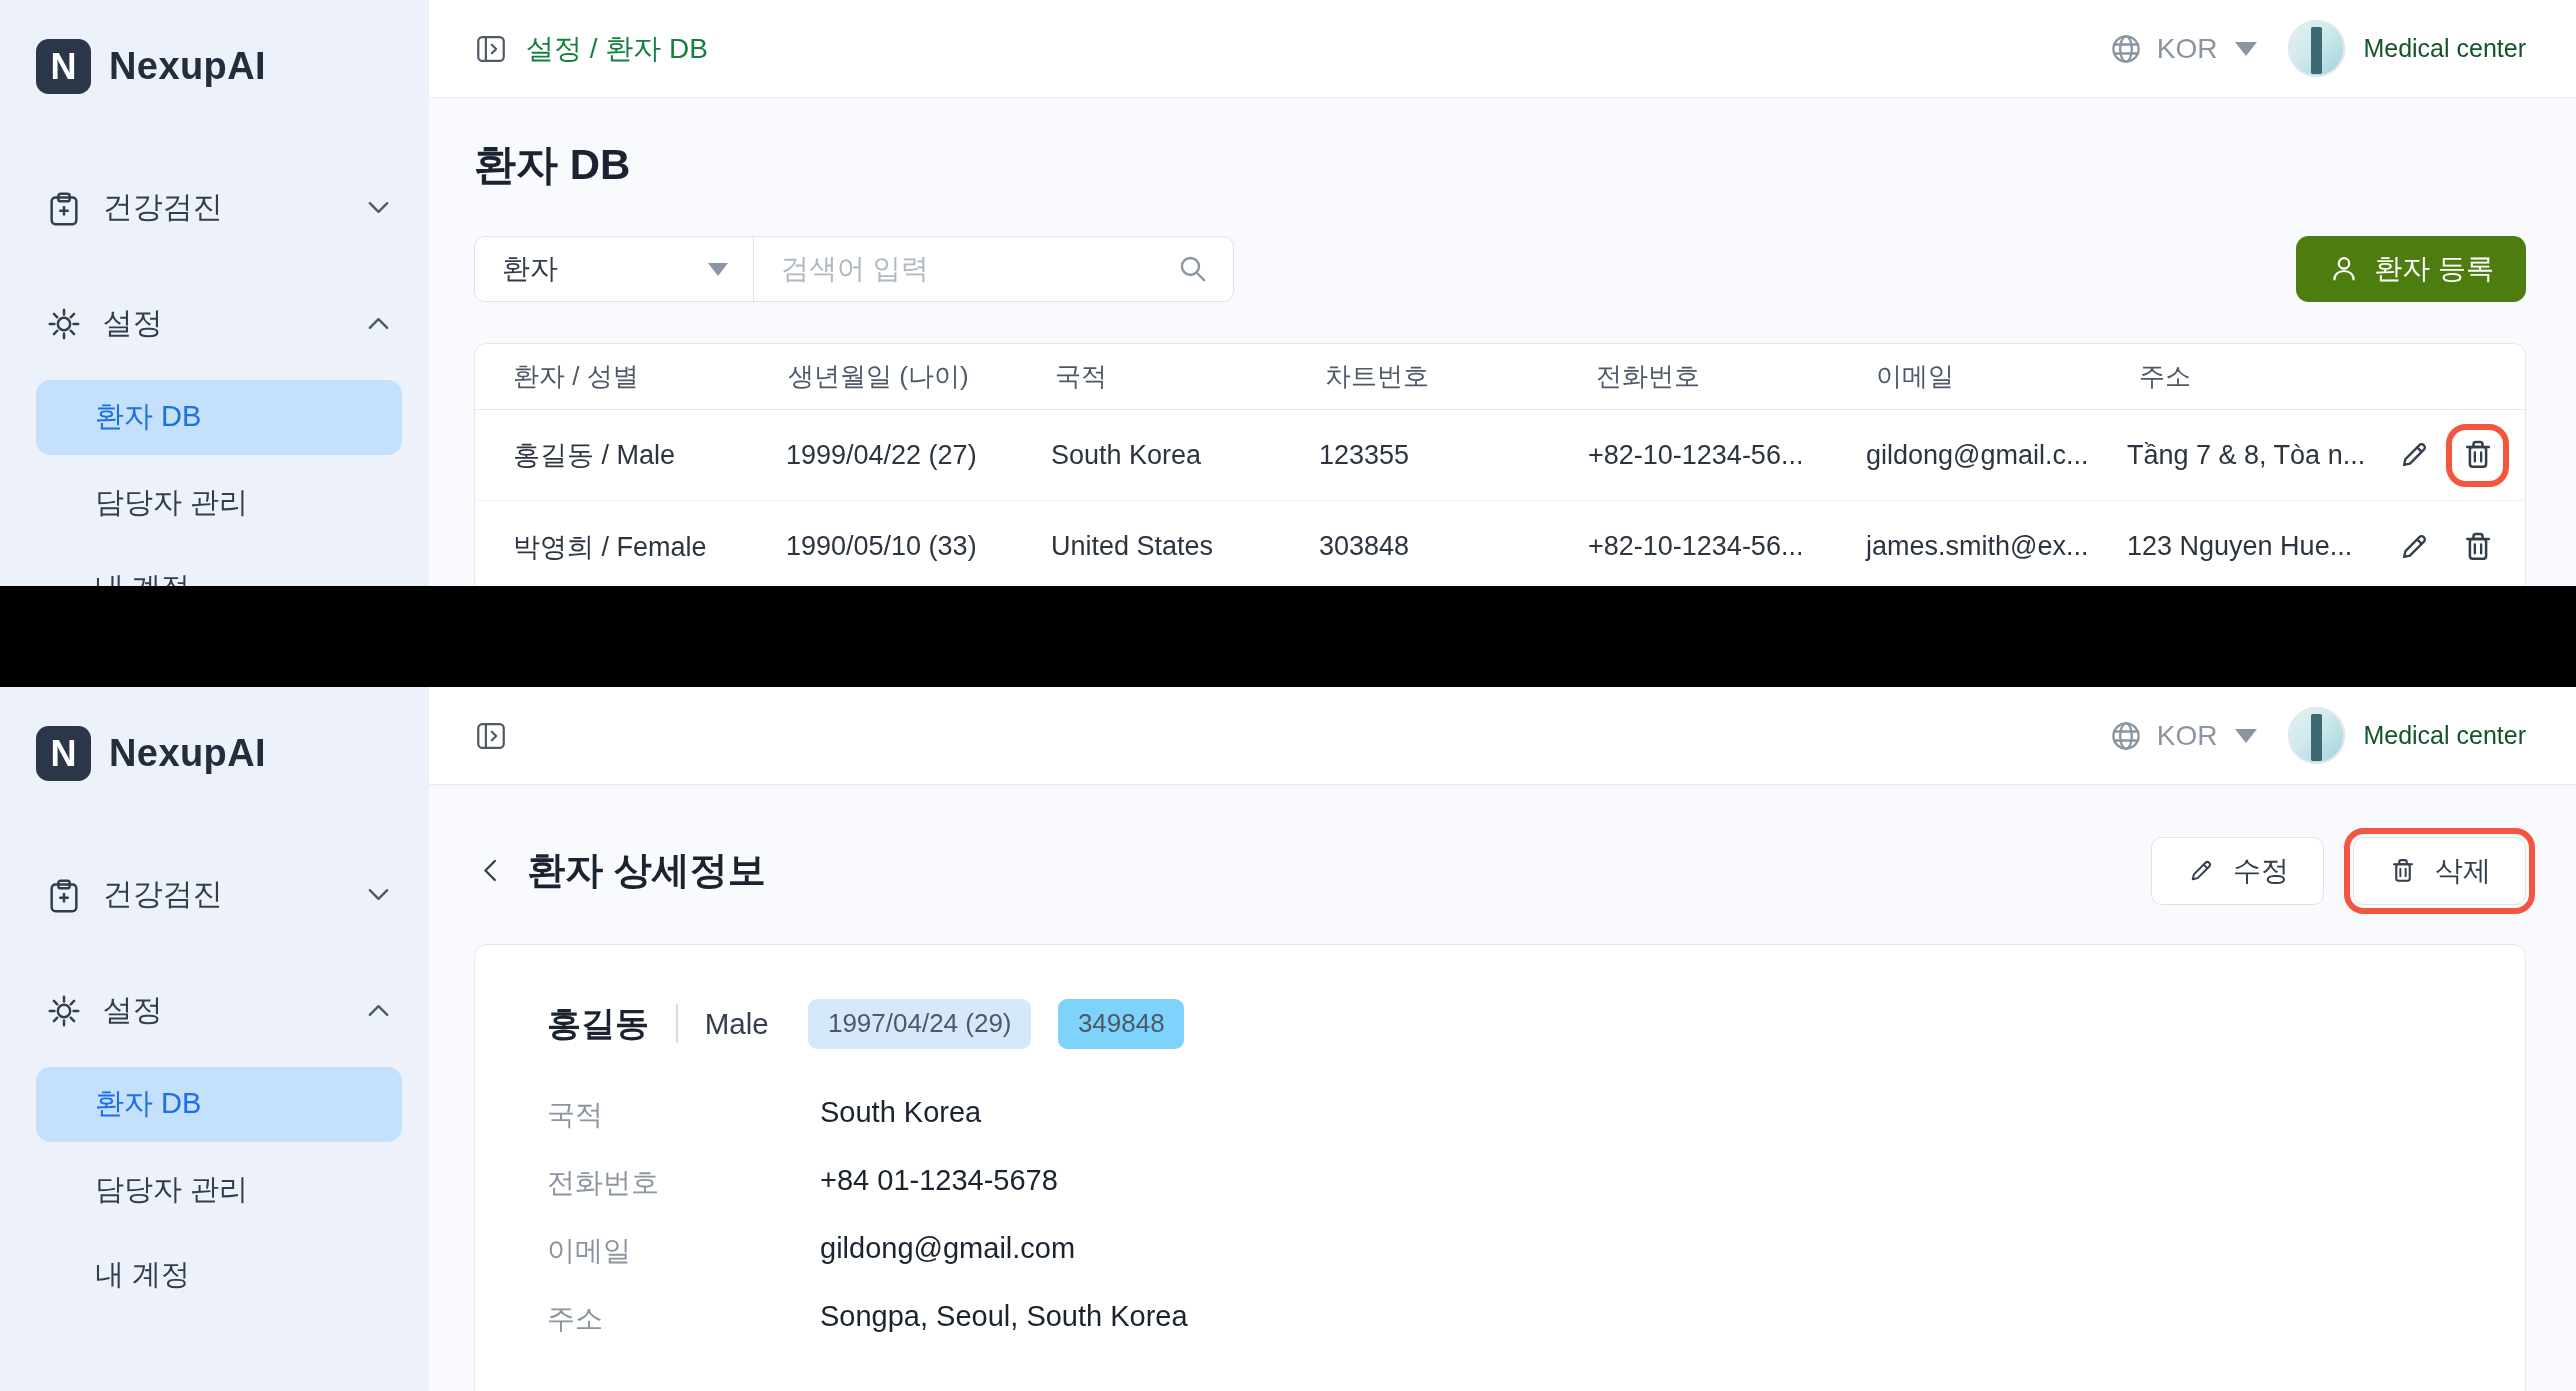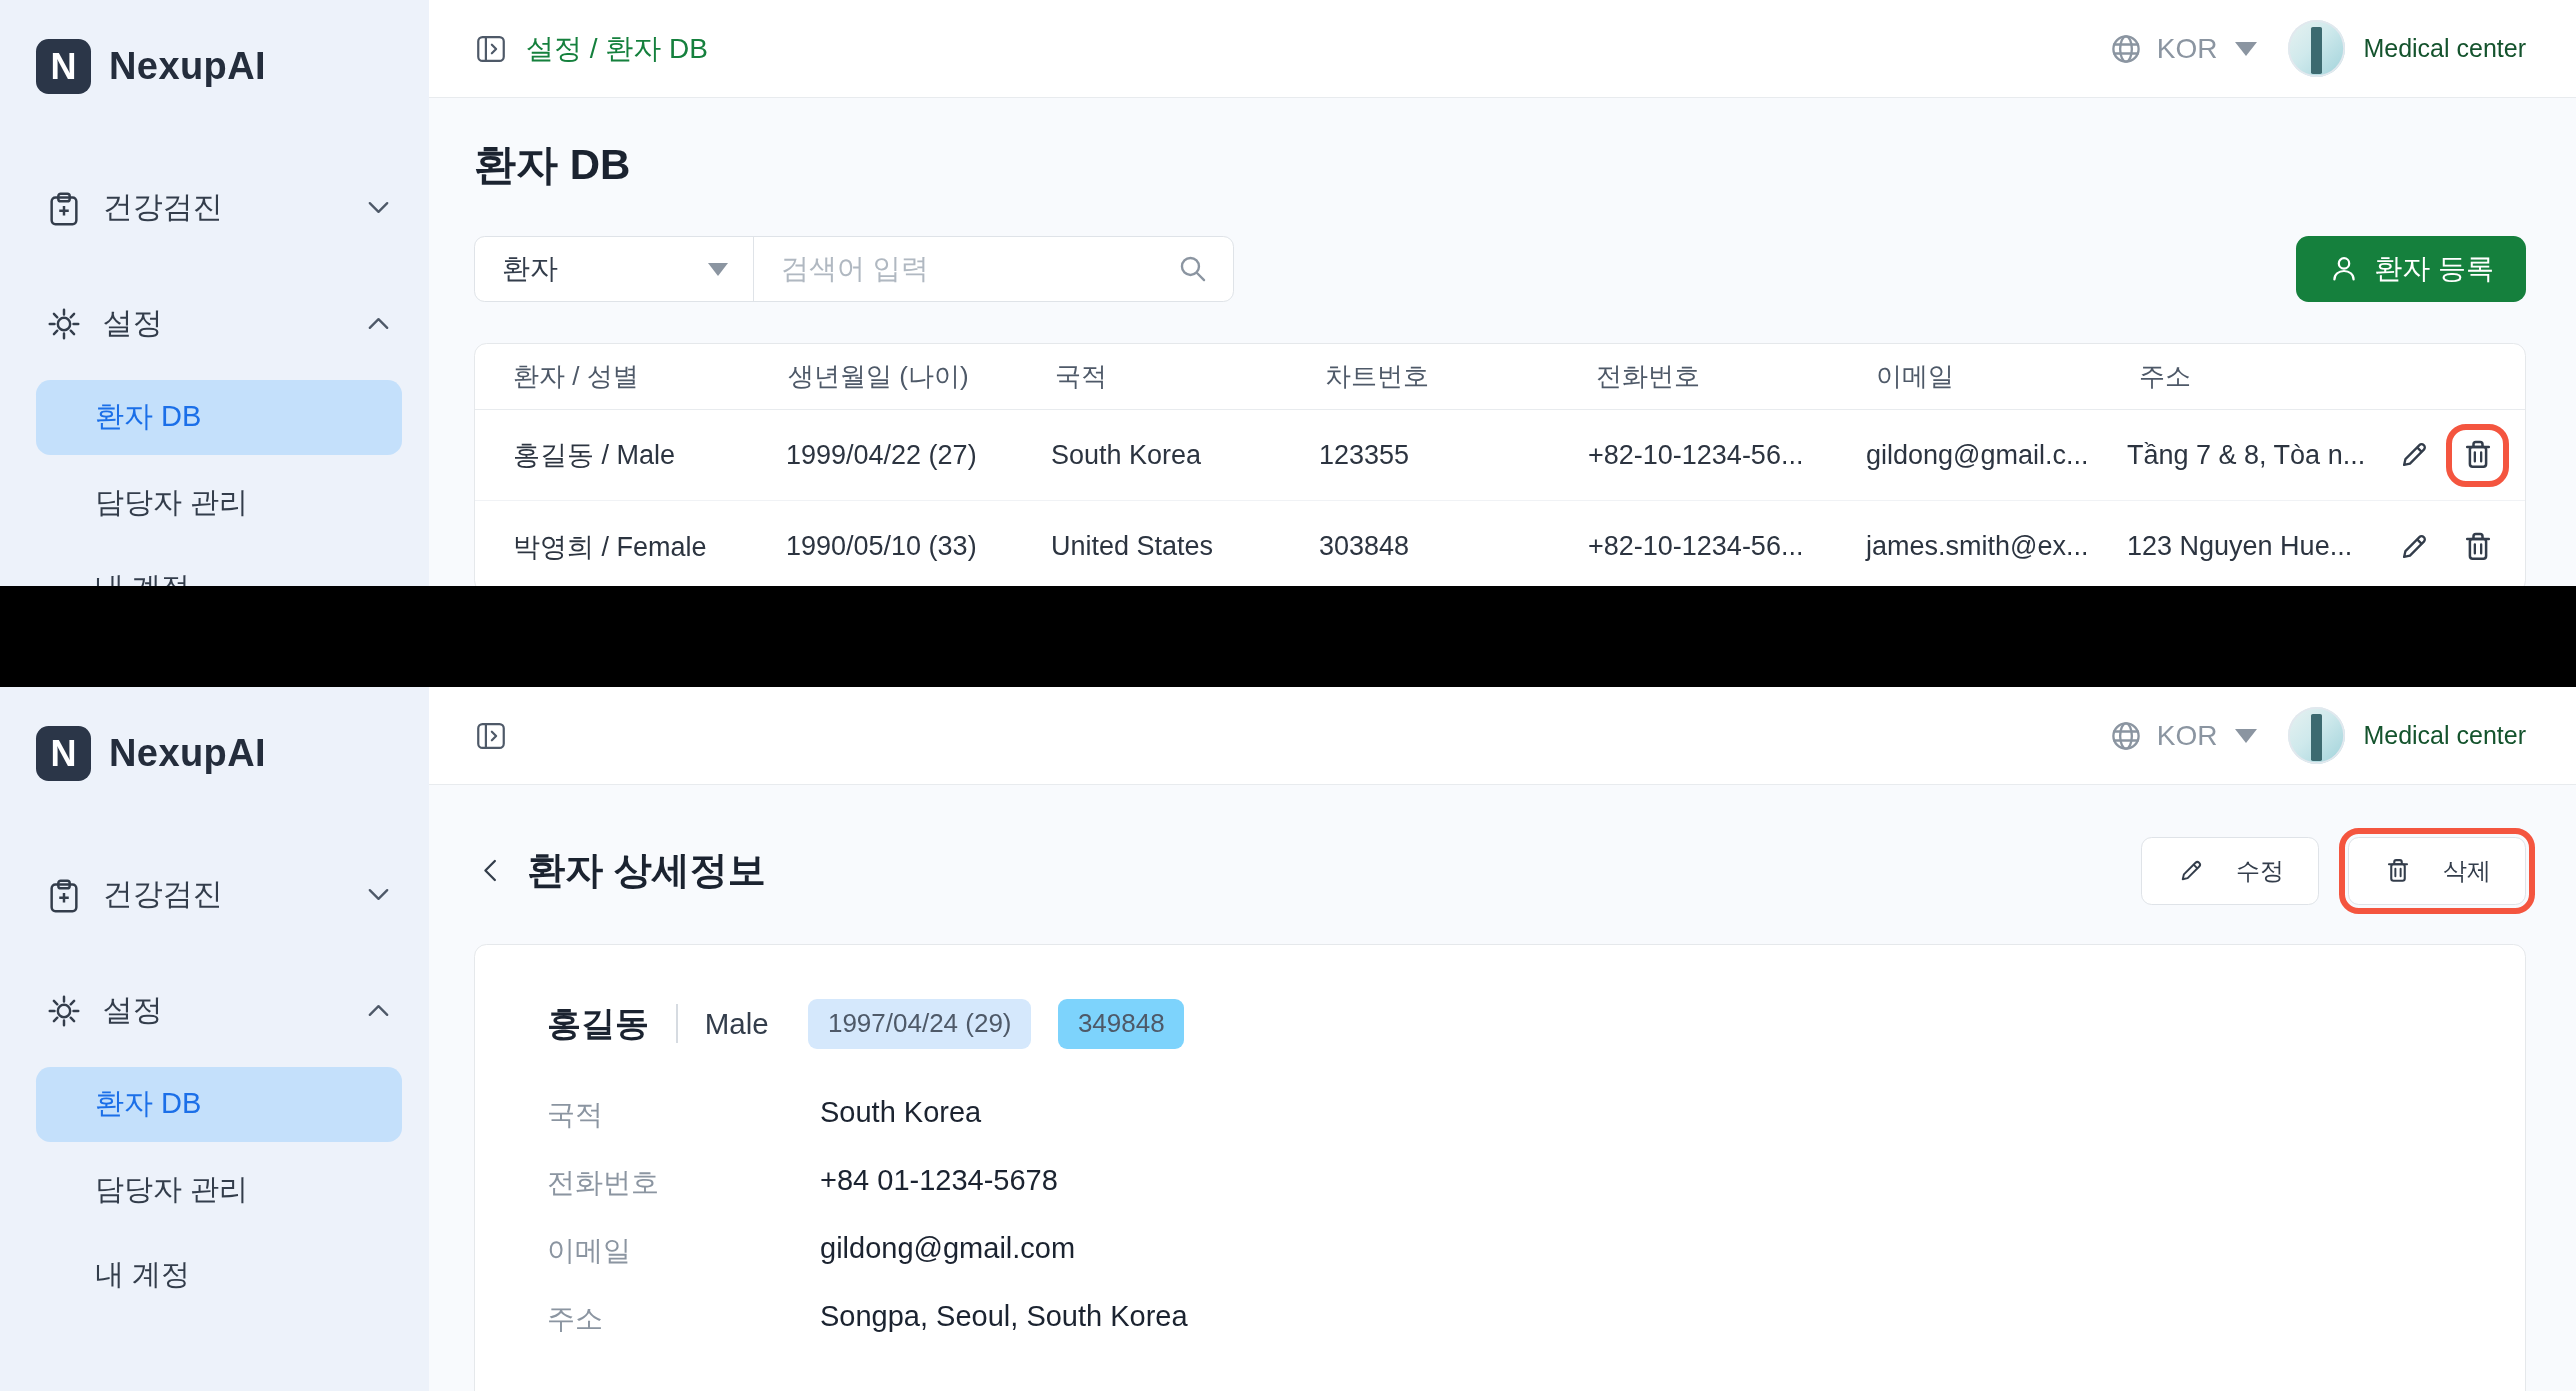--- a/index.html
+++ b/index.html
@@ -57,21 +57,21 @@
   .filter-select { width:279px; display:flex; align-items:center; justify-content:space-between;
     padding:0 25px 0 27px; border-right:1.8px solid #dfe3e8; font-size:28px; color:#333d4b; cursor:pointer; }
   .filter-select .caret { width:0; height:0; border-left:10.7px solid transparent; border-right:10.7px solid transparent;
     border-top:13.4px solid #8b95a1; }
   .search-field { flex:1; display:flex; align-items:center; padding:0 23px 0 27px; }
   .search-field input { flex:1; border:none; outline:none; font-size:28px; color:#333d4b; background:transparent;
     font-family:inherit; }
   .search-field input::placeholder { color:#b0b8c1; }
   .search-icon { width:34px; height:34px; color:#8b95a1; flex:0 0 34px; }
   .toolbar-spacer { flex:1; }
-  .btn-primary { display:flex; align-items:center; gap:14.3px; background:#15803d; color:#fff;
+  .btn-primary { display:flex; align-items:center; gap:14.3px; background:#4d7c0f; color:#fff;
     border:none; border-radius:12.5px; height:66px; padding:0 32px; font-size:28px; font-weight:500;
     cursor:pointer; font-family:inherit; }
   .btn-primary .p-icon { width:32px; height:32px; }
 
   .card { background:#fff; border:1.8px solid #e5e8eb; border-radius:12.5px; }
   .table-card { overflow:hidden; }
   .t-row { display:flex; align-items:center; padding:0 27px 0 38px; }
   .t-head { height:66px; border-bottom:1.8px solid #e8ebee; color:#4e5968; font-size:26px; }
   .t-body-row { height:91px; border-bottom:1.8px solid #f0f2f5; color:#2c3440; font-size:27px; }
   .t-body-row:last-child { border-bottom:none; }
@@ -84,22 +84,22 @@
   .icon-btn svg { width:36px; height:36px; }
   .annot { outline:6.3px solid #f4553f; outline-offset:5.4px; border-radius:9px; }
 
   
   .detail-header { display:flex; align-items:center; margin:12.5px 0 39px 0; }
   .back-btn { width:39px; height:50px; background:none; border:none; color:#333d4b; cursor:pointer;
     display:flex; align-items:center; justify-content:center; margin-right:14.3px; }
   .back-btn svg { width:27px; height:39px; }
   .detail-title { font-size:38px; font-weight:bold; color:#1b2330; }
   .detail-actions { margin-left:auto; display:flex; align-items:center; gap:29px; }
-  .btn-outline { display:flex; align-items:center; gap:30px; background:#fff; color:#333d4b;
-    border:1.8px solid #dfe3e8; border-radius:10.7px; height:68px; padding:0 34px; font-size:24px;
+  .btn-outline { display:flex; align-items:center; gap:17px; background:#fff; color:#333d4b;
+    border:1.8px solid #dfe3e8; border-radius:10.7px; height:68px; padding:0 34px; font-size:28px;
     cursor:pointer; font-family:Liberation Serif, serif; }
   .btn-outline .b-icon { width:30px; height:30px; }
   .btn-outline.annot { outline-offset:3.6px; border-radius:10.7px; }
 
   .detail-card { padding:54px 54px 54px 72px; height:473px; }
   .name-row { display:flex; align-items:center; gap:27px; margin-bottom:47px; }
   .p-name { font-size:34px; font-weight:bold; color:#1b2330; }
   .v-div { width:1.8px; height:39px; background:#d6dbe1; }
   .p-gender { font-size:29.5px; color:#333d4b; margin-right:12.5px; }
   .badge { height:50px; display:flex; align-items:center; padding:0 19.7px; border-radius:9px; font-size:26px; }

